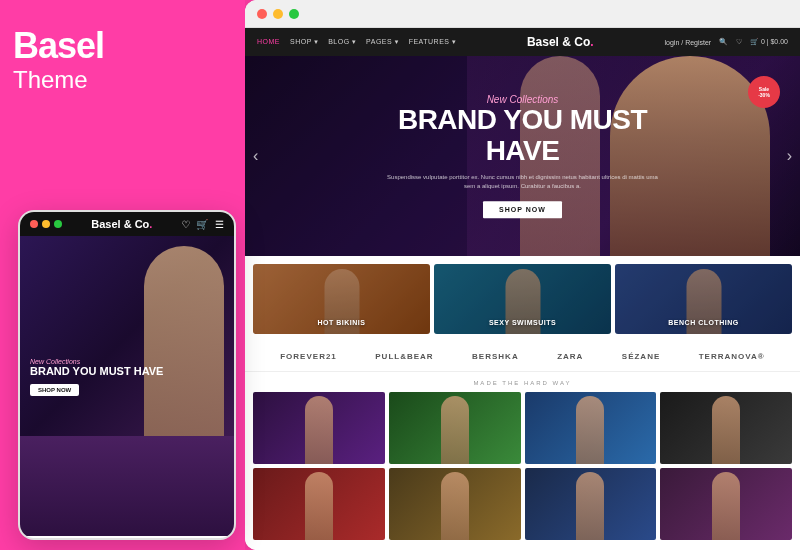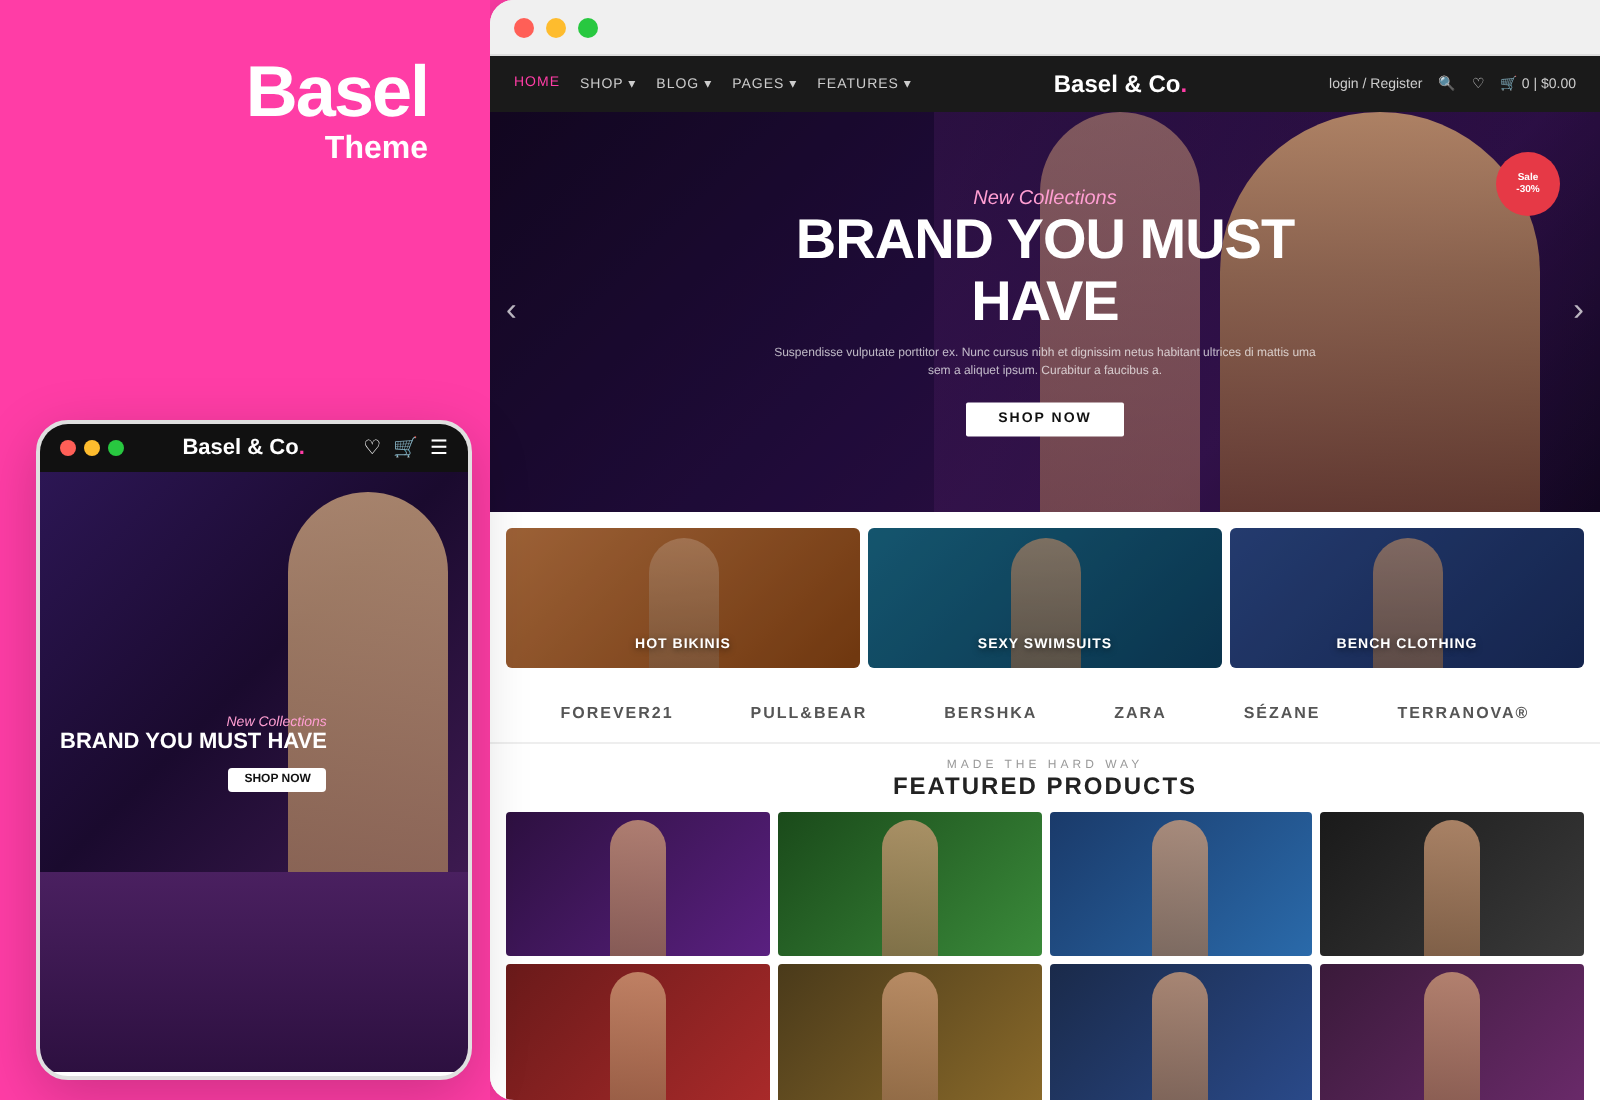--- a/index.html
+++ b/index.html
@@ -12,34 +12,33 @@
       position: relative;
     }
 
     
     .left-panel {
       position: absolute;
       left: 0; top: 0;
       width: 245px;
       height: 550px;
       background: #ff3da6;
-      padding: 28px 31px;
+      padding: 28px 13px;
       z-index: 10;
-      text-align: right;
     }
     .left-panel .brand-title {
       font-size: 36px;
       font-weight: 900;
       color: #fff;
       line-height: 1;
       letter-spacing: -1px;
     }
     .left-panel .brand-subtitle {
-      font-size: 16px;
-      font-weight: 700;
+      font-size: 24px;
+      font-weight: 400;
       color: #fff;
       margin-top: 2px;
     }
     .left-panel .brand-by {
       font-size: 13px;
       color: #fff;
       margin-top: 4px;
       opacity: 0.9;
     }
 
@@ -561,21 +560,20 @@
       <span class="brand-logo">PULL&amp;BEAR</span>
       <span class="brand-logo">Bershka</span>
       <span class="brand-logo">ZARA</span>
       <span class="brand-logo">SÉZANE</span>
       <span class="brand-logo">terranova®</span>
     </div>
 
     <div class="featured-section">
       <div class="featured-header">
         <div class="featured-made-hard">MADE THE HARD WAY</div>
-        <div class="featured-title">FEATURED PRODUCTS</div>
       </div>
       <div class="products-grid">
         <div class="product-card prod-1">
             <div class="prod-figure"></div>
           </div>
         <div class="product-card prod-2">
             <div class="prod-figure"></div>
           </div>
         <div class="product-card prod-3">
             <div class="prod-figure"></div>

